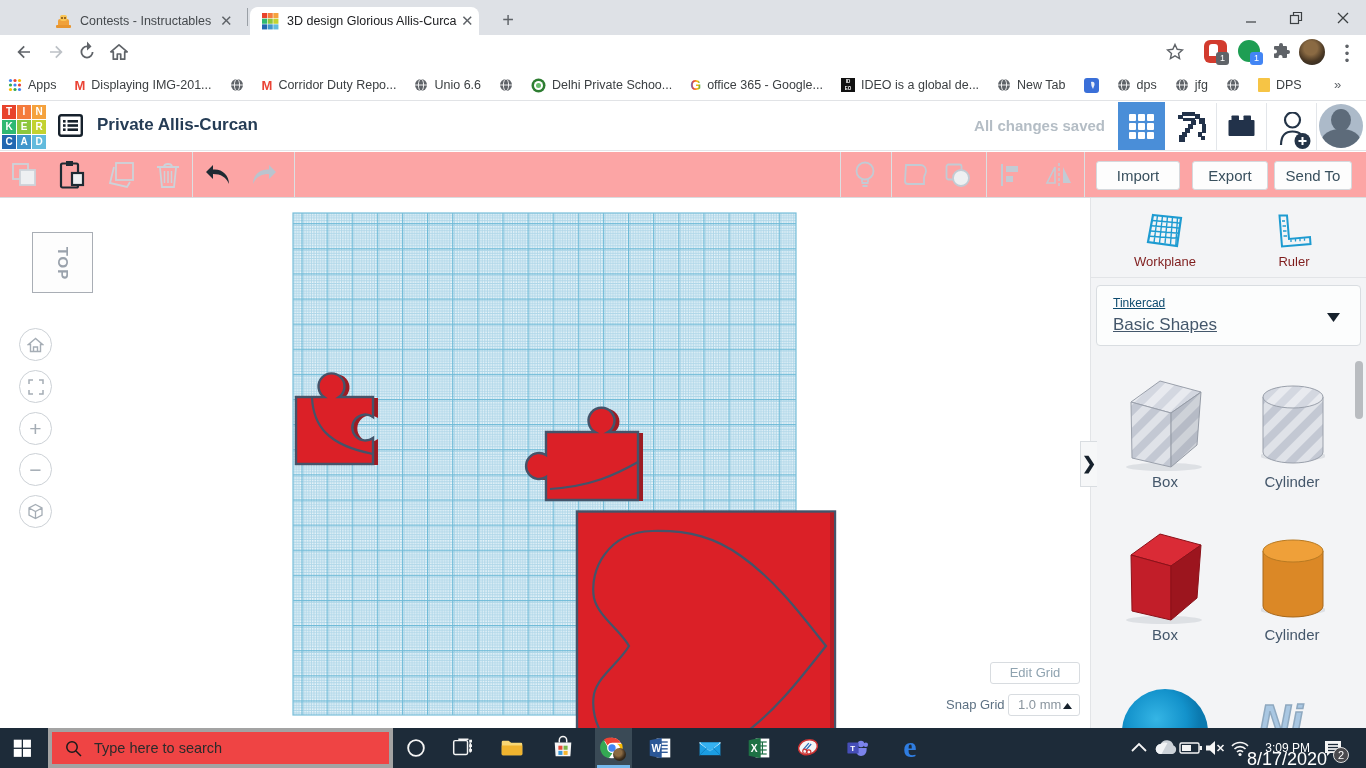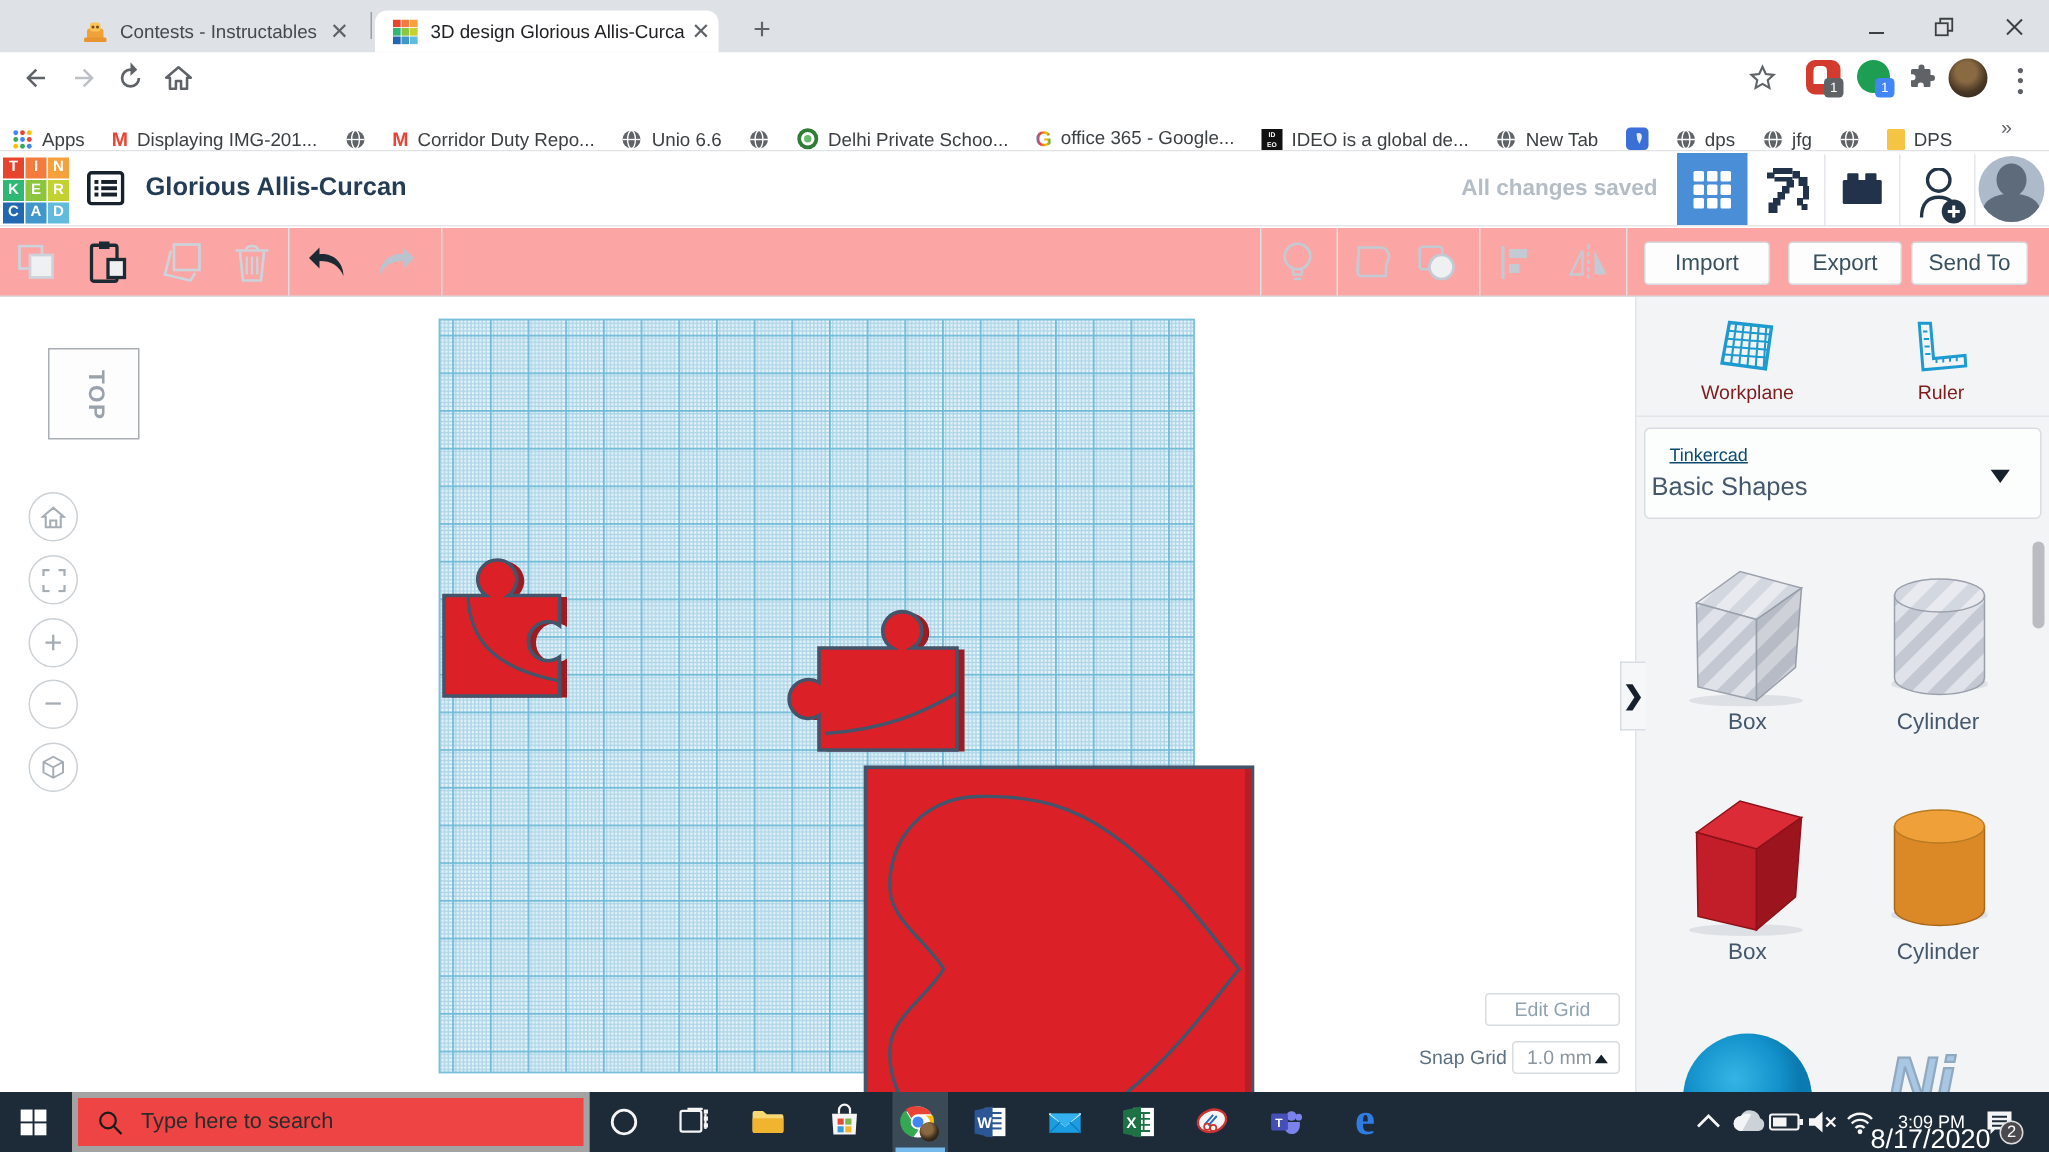--- a/index.html
+++ b/index.html
@@ -14,21 +14,21 @@
 .tab-active .ttl{font-size:12.5px;color:#202124;margin-left:8px;white-space:nowrap;overflow:hidden;width:170px;}
 .tabx{color:#5f6368;font-size:15px;margin-left:4px;}
 .newtab{left:496px;top:8px;width:24px;height:24px;color:#5f6368;font-size:20px;text-align:center;line-height:24px;}
 .winctl{top:0;height:28px;color:#3c4043;}
 
 #urlrow{left:0;top:35px;width:1366px;height:35px;background:#fff;}
 .navic{top:3px;width:28px;height:28px;color:#5f6368;}
 #omni{left:143px;top:3px;width:1052px;height:28px;background:#f1f3f4;border-radius:14px;display:flex;align-items:center;}
 #omni .url{font-size:14px;color:#202124;margin-left:10px;}
 
-#bkbar{left:0;top:70px;width:1366px;height:31px;background:#fff;border-bottom:1px solid #e1e3e6;display:flex;align-items:flex-end;padding-left:8px;}
+#bkbar{left:0;top:70px;width:1366px;height:31px;background:#fff;border-bottom:1px solid #e1e3e6;display:flex;align-items:center;padding-left:8px;}
 .bk{display:flex;align-items:center;margin-right:18px;white-space:nowrap;}
 .bk .t{font-size:12.5px;color:#3c4043;margin-left:6px;}
 
 #tkhead{left:0;top:101px;width:1366px;height:50px;background:#fff;border-bottom:1px solid #e4e6e9;}
 #tklogo{left:2px;top:4px;width:44px;height:44px;display:grid;grid-template-columns:14px 14px 14px;grid-template-rows:14px 14px 14px;gap:1px;}
 #tklogo span{color:#fff;font-size:10px;font-weight:bold;text-align:center;line-height:14px;}
 #tktitle{left:97px;top:14px;font-size:17px;font-weight:bold;color:#253c55;}
 #saved{left:960px;top:16px;width:145px;font-size:15px;font-weight:bold;color:#b4bdc5;text-align:right;}
 #gridbtn{left:1118px;top:1px;width:47px;height:48px;background:#4a8ed8;}
 
@@ -252,21 +252,21 @@
         <rect x="1.2" y="1.2" width="22.6" height="20.6" rx="2" fill="none" stroke="#16212c" stroke-width="2.4"></rect>
         <g fill="#16212c">
           <rect x="5" y="6" width="2.6" height="2.6"></rect>
           <rect x="9.5" y="6" width="10.5" height="2.6"></rect>
           <rect x="5" y="10.2" width="2.6" height="2.6"></rect>
           <rect x="9.5" y="10.2" width="10.5" height="2.6"></rect>
           <rect x="5" y="14.4" width="2.6" height="2.6"></rect>
           <rect x="9.5" y="14.4" width="10.5" height="2.6"></rect>
         </g>
       </svg>
- <div class="abs" id="tktitle">Glorious Allis-Curcan</div>
+ <div class="abs" id="tktitle">Private Allis-Curcan</div>
  <div class="abs" id="saved">All changes saved</div>
  <div class="abs" id="gridbtn"><svg width="47" height="48" viewBox="0 0 47 48">
           <g fill="#fff">
             <rect x="11" y="12" width="7" height="7" rx="1"></rect>
             <rect x="20" y="12" width="7" height="7" rx="1"></rect>
             <rect x="29" y="12" width="7" height="7" rx="1"></rect>
             <rect x="11" y="21" width="7" height="7" rx="1"></rect>
             <rect x="20" y="21" width="7" height="7" rx="1"></rect>
             <rect x="29" y="21" width="7" height="7" rx="1"></rect>
             <rect x="11" y="30" width="7" height="7" rx="1"></rect>
@@ -437,21 +437,21 @@
  <svg class="abs" style="left:185px;top:15px" width="36" height="36" viewBox="0 0 36 36">
         <g stroke="#1d9bd1" fill="none" stroke-width="2">
           <path d="M3.5 2.5 L11 2.5 L13 26 L34 24 L34.5 31 L6 33.5 Z"></path>
           <path d="M6 8 L9 8 M6.5 13 L10 13 M7 18 L10.5 18 M7.5 23 L11 23 M15 29 L15 26.5 M19.5 28.6 L19.5 26 M24 28.2 L24 25.6 M28.5 27.8 L28.5 25.2" stroke-width="1.3"></path>
         </g>
       </svg>
  <div class="abs plab" style="left:163px;top:56px;width:80px;">Ruler</div>
  <div class="abs" style="left:0;top:79px;width:276px;height:1px;background:#e2e4e7;"></div>
  <div class="abs" id="pcard">
   <div style="position:absolute;left:16px;top:10px;font-size:12px;color:#0c4a6e;text-decoration:underline;">Tinkercad</div>
-  <div style="position:absolute;left:4px;top:29px;font-size:17px;color:#44576b;">Basic Shapes</div>
+  <div style="position:absolute;left:16px;top:29px;font-size:17px;color:#44576b;text-decoration:underline;">Basic Shapes</div>
   <svg style="position:absolute;right:20px;top:27px" width="13" height="9" viewBox="0 0 13 9">
           <path d="M0 0 L13 0 L6.5 9 Z" fill="#16212c"></path>
         </svg>
  </div>
  <svg class="abs" style="left:33px;top:181px" width="80" height="92" viewBox="0 0 80 92">
   <defs>
           <pattern id="st1" width="16" height="16" patternUnits="userSpaceOnUse" patternTransform="rotate(45)">
             <rect width="16" height="16" fill="#c3c8d3"></rect>
             <rect width="8" height="16" fill="#dfe2e8"></rect>
           </pattern>

